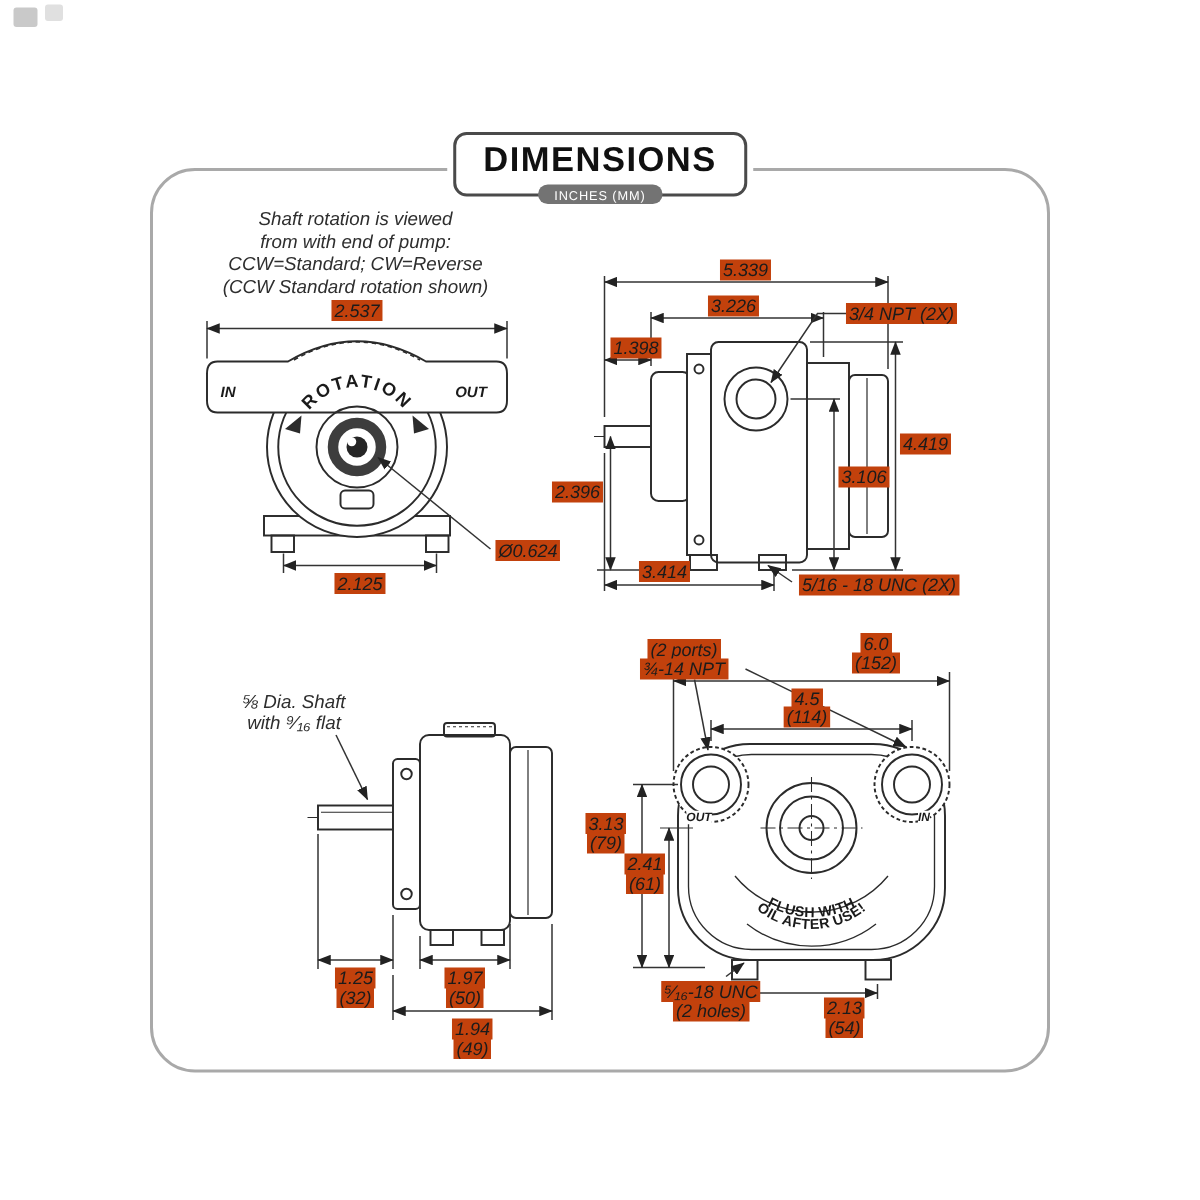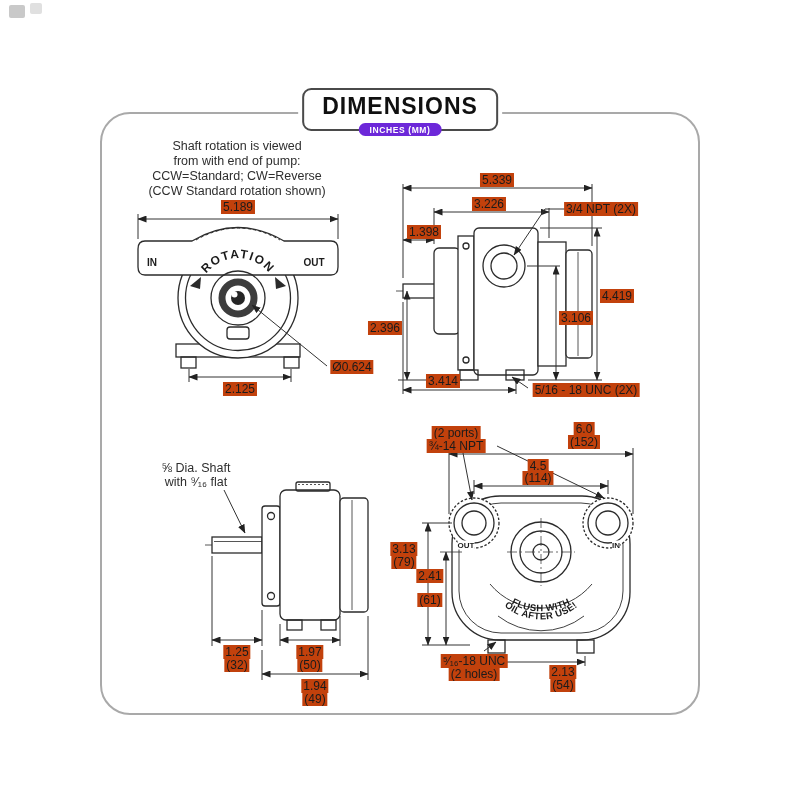--- a/index.html
+++ b/index.html
@@ -6,24 +6,24 @@
   html,body { background:#fff; }
   body { font-family:"Liberation Sans", sans-serif; }
   .page { position:relative; width:800px; height:800px; background:#fff; overflow:hidden; color:#1b1b1b; }
   .frame { position:absolute; left:100px; top:112px; width:600px; height:603px; border:2px solid #a9a9a9; border-radius:30px; background:#fff; }
   .artifact { position:absolute; border-radius:2px; }
   .art1 { left:9px; top:5px; width:16px; height:13px; background:#c9c9c9; }
   .art2 { left:30px; top:3px; width:12px; height:11px; background:#e0e0e0; }
   .badge { position:absolute; left:400px; top:88px; transform:translateX(-50%); text-align:center; background:#fff;
            border:2px solid #4a4a4a; border-radius:9px; padding:3px 18px 9px; box-shadow:0 0 0 4px #fff; z-index:5; }
   .badge-title { font-size:23px; font-weight:bold; letter-spacing:1px; color:#101010; }
-  .badge-sub { position:absolute; left:50%; bottom:-7px; transform:translateX(-50%); background:#6d28d9; color:#fff;
-               font-size:8.5px; font-weight:bold; letter-spacing:.6px; padding:1.5px 11px; border-radius:7px; white-space:nowrap; }
+  .badge-sub { position:absolute; left:50%; bottom:-7px; transform:translateX(-50%); background:#737373; color:#fff;
+               font-size:8.5px; font-weight:normal; letter-spacing:.6px; padding:1.5px 11px; border-radius:7px; white-space:nowrap; }
   svg.art { position:absolute; left:0; top:0; z-index:2; }
-  .lbl { position:absolute; transform:translate(-50%,-50%); white-space:nowrap; font-size:12px; color:#1b1b1b; z-index:3; }
+  .lbl { position:absolute; transform:translate(-50%,-50%); white-space:nowrap; font-size:12px; color:#1b1b1b; z-index:3;font-style:italic; }
   .dim { background:#c2410c; padding:0 2px; }
   .note { font-size:12.5px; color:#2e2e2e; }
   .io  { font-size:10px; font-weight:bold; background:#fff; padding:0 1px; }
   .io2 { font-size:8px; font-weight:bold; background:#fff; }
 </style>
 </head>
 <body>
 
 <div class="page">
 
@@ -188,21 +188,21 @@
         <line x1="497" y1="662" x2="585" y2="662" marker-start="url(#mS)" marker-end="url(#mE)"></line>
         <line x1="484" y1="651" x2="496" y2="642" marker-end="url(#mE)"></line>
       </g>
     </g>
   </svg>
 
   <div class="lbl note" style="left:237px; top:146px;">Shaft rotation is viewed</div>
   <div class="lbl note" style="left:237px; top:161px;">from with end of pump:</div>
   <div class="lbl note" style="left:237px; top:176px;">CCW=Standard; CW=Reverse</div>
   <div class="lbl note" style="left:237px; top:191px;text-align:right;">(CCW Standard rotation shown)</div>
-  <div class="lbl dim" style="left:238px; top:207px;">5.189</div>
+  <div class="lbl dim" style="left:238px; top:207px;">2.537</div>
   <div class="lbl io" style="left:152px; top:262px;">IN</div>
   <div class="lbl io" style="left:314px; top:262px;">OUT</div>
   <div class="lbl dim" style="left:240px; top:389px;">2.125</div>
   <div class="lbl dim" style="left:352px; top:367px;">Ø0.624</div>
 
   <div class="lbl dim" style="left:497px; top:180px;">5.339</div>
   <div class="lbl dim" style="left:489px; top:204px;text-align:right;">3.226</div>
   <div class="lbl dim" style="left:424px; top:232px;">1.398</div>
   <div class="lbl dim" style="left:601px; top:209px;">3/4 NPT (2X)</div>
   <div class="lbl dim" style="left:385px; top:328px;">2.396</div>
@@ -222,21 +222,21 @@
 
   <div class="lbl dim" style="left:456px; top:433px;">(2 ports)</div>
   <div class="lbl dim" style="left:456px; top:446px;">¾-14 NPT</div>
   <div class="lbl dim" style="left:584px; top:429px;">6.0</div>
   <div class="lbl dim" style="left:584px; top:442px;">(152)</div>
   <div class="lbl dim" style="left:538px; top:466px;">4.5</div>
   <div class="lbl dim" style="left:538px; top:478px;">(114)</div>
   <div class="lbl dim" style="left:404px; top:549px;">3.13</div>
   <div class="lbl dim" style="left:404px; top:562px;">(79)</div>
   <div class="lbl dim" style="left:430px; top:576px;">2.41</div>
-  <div class="lbl dim" style="left:430px; top:589px;margin-top:11px;">(61)</div>
+  <div class="lbl dim" style="left:430px; top:589px;">(61)</div>
   <div class="lbl io2" style="left:466px; top:545px;">OUT</div>
   <div class="lbl io2" style="left:616px; top:545px;">IN</div>
   <div class="lbl dim" style="left:474px; top:661px;">⁵⁄₁₆-18 UNC</div>
   <div class="lbl dim" style="left:474px; top:674px;">(2 holes)</div>
   <div class="lbl dim" style="left:563px; top:672px;">2.13</div>
   <div class="lbl dim" style="left:563px; top:685px;">(54)</div>
 
 </div>
 
 </body></html>

